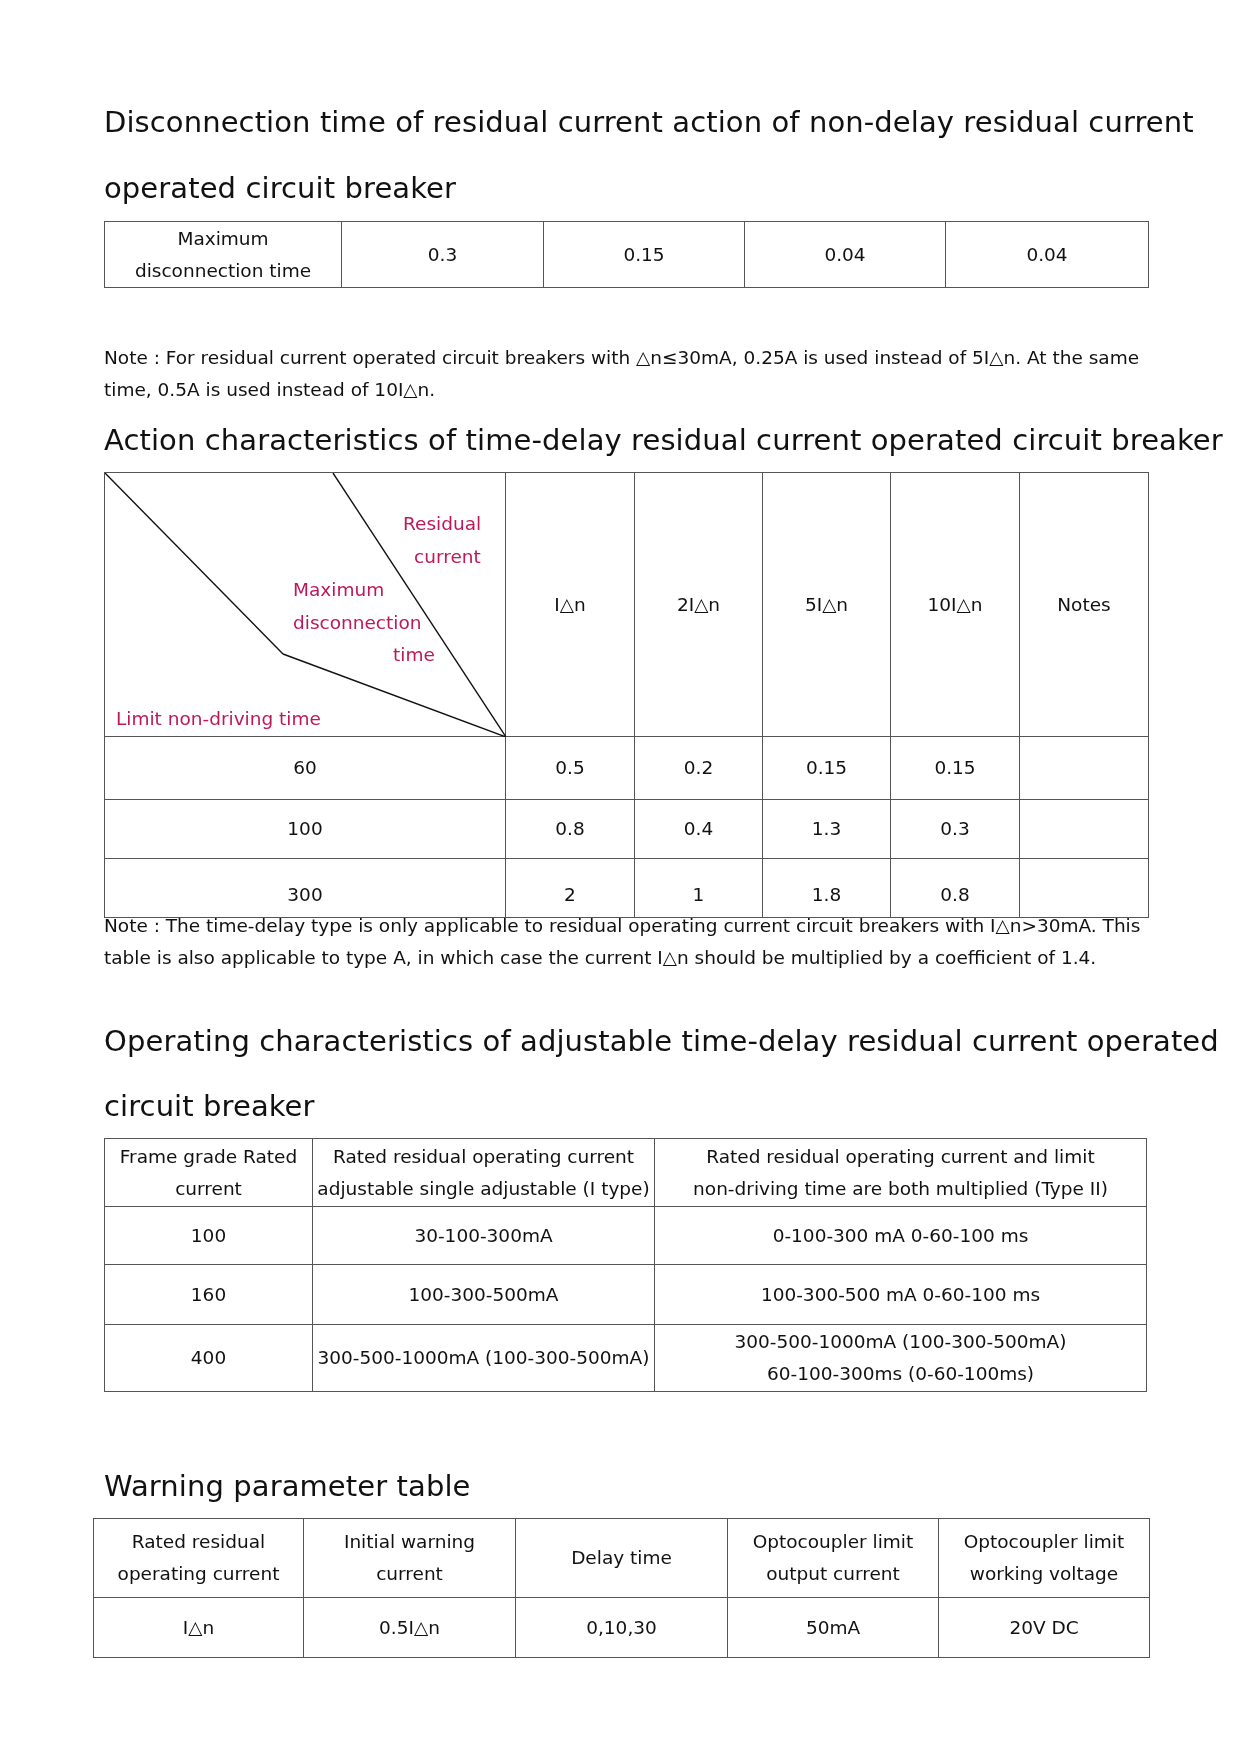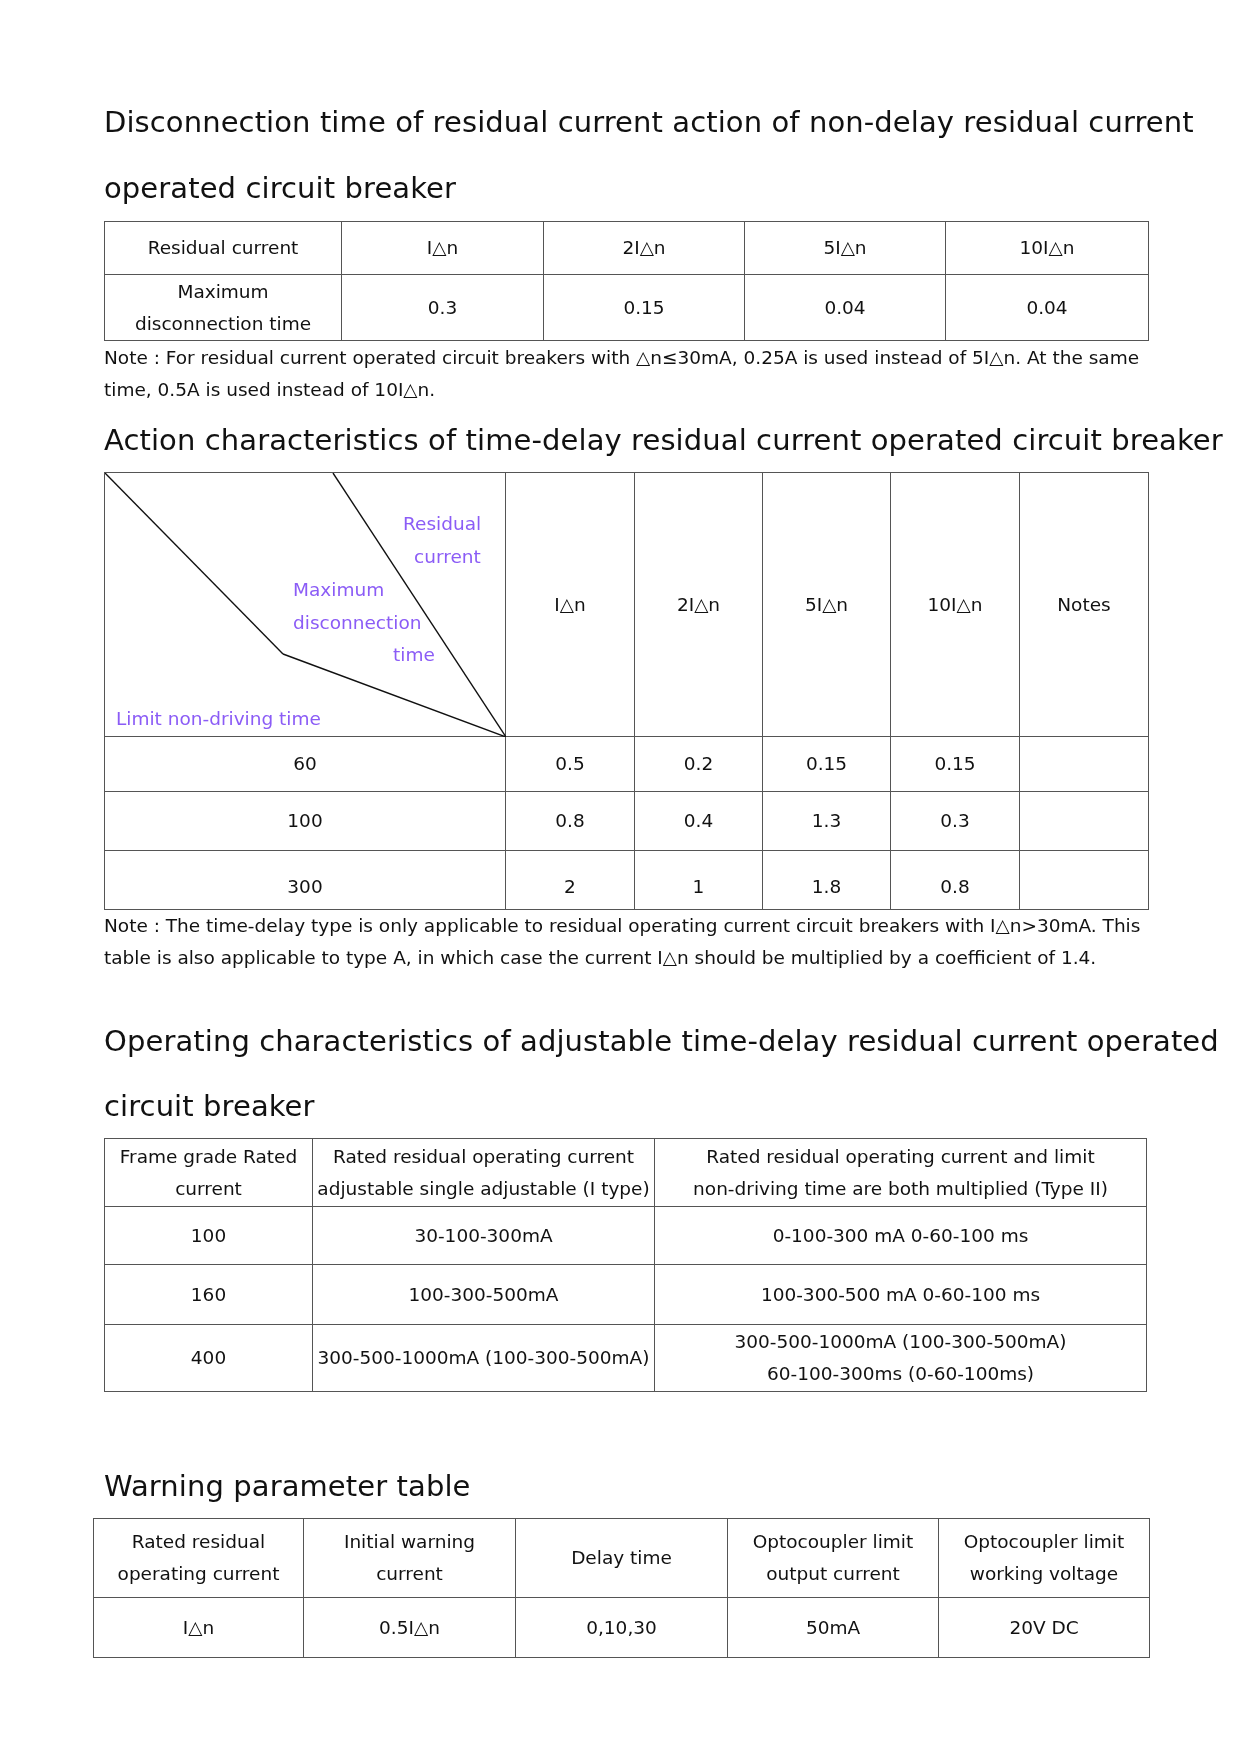--- a/index.html
+++ b/index.html
@@ -4,44 +4,37 @@
 <style>
   html, body { margin:0; padding:0; background:#ffffff; }
   body { width:1240px; height:1754px; position:relative; overflow:hidden;
          font-family:"DejaVu Sans", "Liberation Sans", sans-serif; color:#111; }
   .h { position:absolute; left:104px; font-size:29px; line-height:36px; white-space:nowrap; color:#111; letter-spacing:0.1px; }
   .note { position:absolute; left:104px; width:1044px; font-size:18.5px; line-height:32px; color:#111; }
   table { position:absolute; border-collapse:collapse; table-layout:fixed; }
   td { border:1.6px solid #555; text-align:center; vertical-align:middle; font-size:18.5px; line-height:32px; padding:0; color:#111; }
   .diag { position:relative; padding:0; }
   .diag svg { position:absolute; left:0; top:0; }
-  .diag .lbl { position:absolute; font-size:18.5px; line-height:32px; white-space:nowrap; color:#8b5cf6; }
+  .diag .lbl { position:absolute; font-size:18.5px; line-height:32px; white-space:nowrap; color:#be185d; }
 </style>
 </head>
 <body>
 
 <div class="h" style="top:104px;">Disconnection time of residual current action of non-delay residual current</div>
 <div class="h" style="top:170px;">operated circuit breaker</div>
 
 <table style="left:104px; top:221px; width:1044px;">
   <colgroup>
       <col style="width:237px">
       <col style="width:202px">
       <col style="width:201px">
       <col style="width:201px">
       <col style="width:203px">
     </colgroup>
   <tbody>
-      <tr style="height:53px;">
-    <td>Residual current</td>
-    <td>I△n</td>
-    <td>2I△n</td>
-    <td>5I△n</td>
-    <td>10I△n</td>
-  </tr>
   <tr style="height:66px;">
     <td>
       <div>Maximum</div>
       <div>disconnection time</div>
     </td>
     <td>0.3</td>
     <td>0.15</td>
     <td>0.04</td>
     <td>0.04</td>
   </tr>
@@ -78,21 +71,21 @@
       <div class="lbl" style="left:188px; top:134px;">disconnection</div>
       <div class="lbl" style="left:288px; top:166px;">time</div>
       <div class="lbl" style="left:11px; top:230px;">Limit non-driving time</div>
     </td>
     <td>I△n</td>
     <td>2I△n</td>
     <td>5I△n</td>
     <td>10I△n</td>
     <td>Notes</td>
   </tr>
-  <tr style="height:55px;">
+  <tr style="height:63px;">
     <td>60</td>
     <td>0.5</td>
     <td>0.2</td>
     <td>0.15</td>
     <td>0.15</td>
     <td></td>
   </tr>
   <tr style="height:59px;">
     <td>100</td>
     <td>0.8</td>

